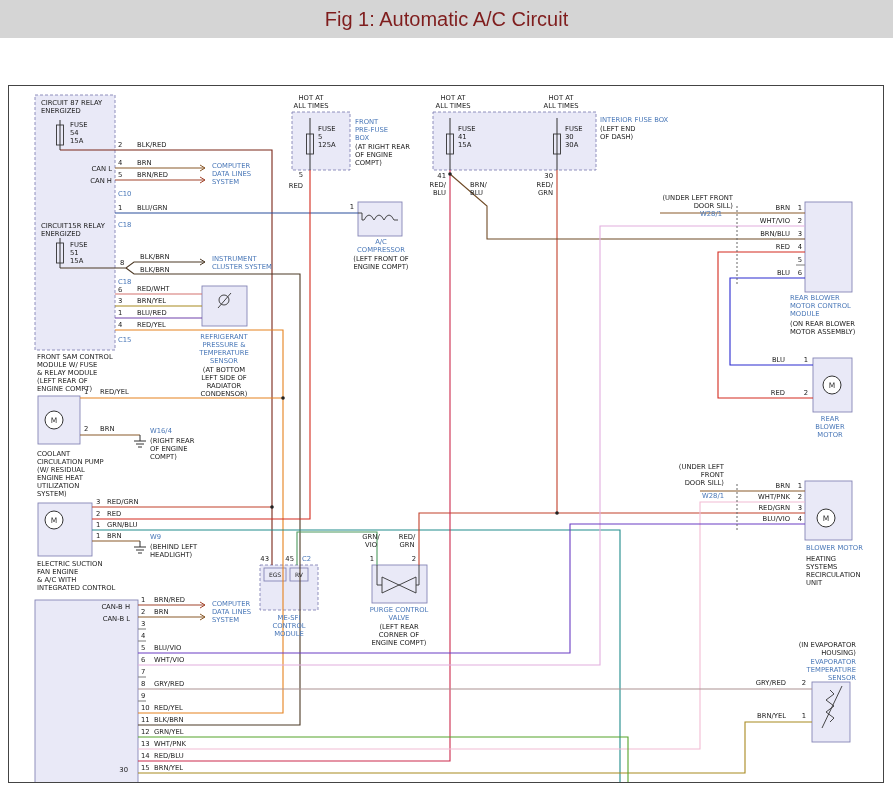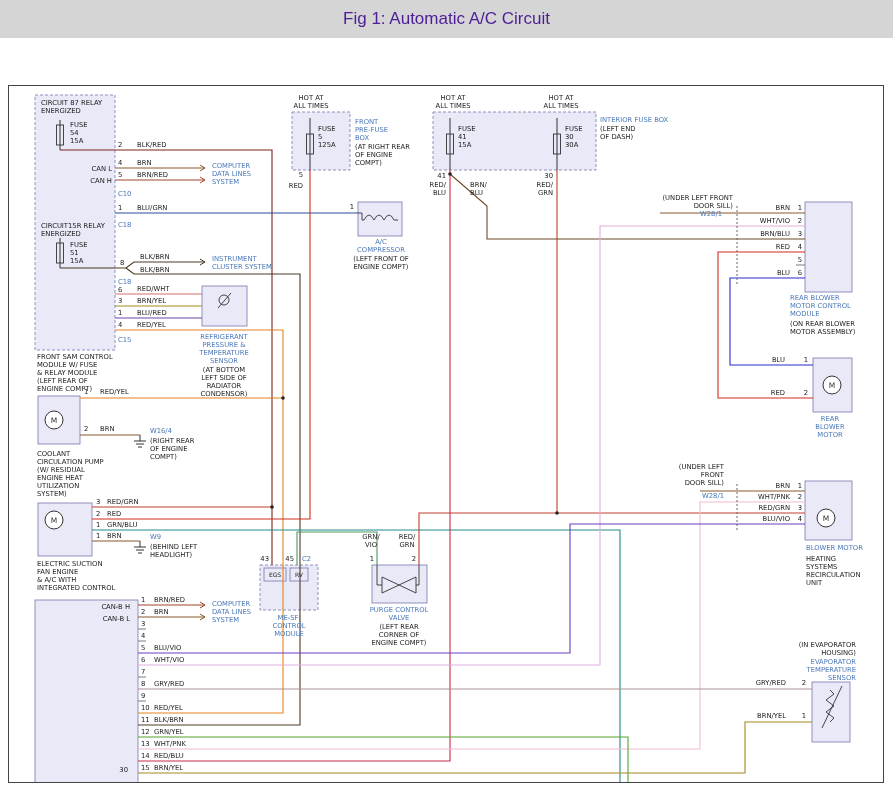--- a/index.html
+++ b/index.html
@@ -1,19 +1,19 @@
 <!DOCTYPE html>
 <html><head>
 <meta charset="utf-8">
 <style>
   html,body{margin:0;padding:0;background:#fff;}
   body{width:893px;height:794px;position:relative;font-family:"Liberation Sans",sans-serif;}
   .titlebar{position:absolute;left:0;top:0;width:893px;height:38px;background:#d5d5d5;
     display:flex;align-items:center;justify-content:center;}
-  .titlebar span{font-size:17px;color:#4c1d95;}
+  .titlebar span{font-size:20px;color:#7f1d1d;}
   .canvas{position:absolute;left:8px;top:85px;width:874px;height:696px;border:1px solid #444;background:#fff;}
   svg{position:absolute;left:0;top:0;}
   svg text{font-family:"DejaVu Sans",sans-serif;}
 </style>
 </head>
 <body>
 
 <div class="titlebar">
   <span>Fig 1: Automatic A/C Circuit</span>
 </div>

